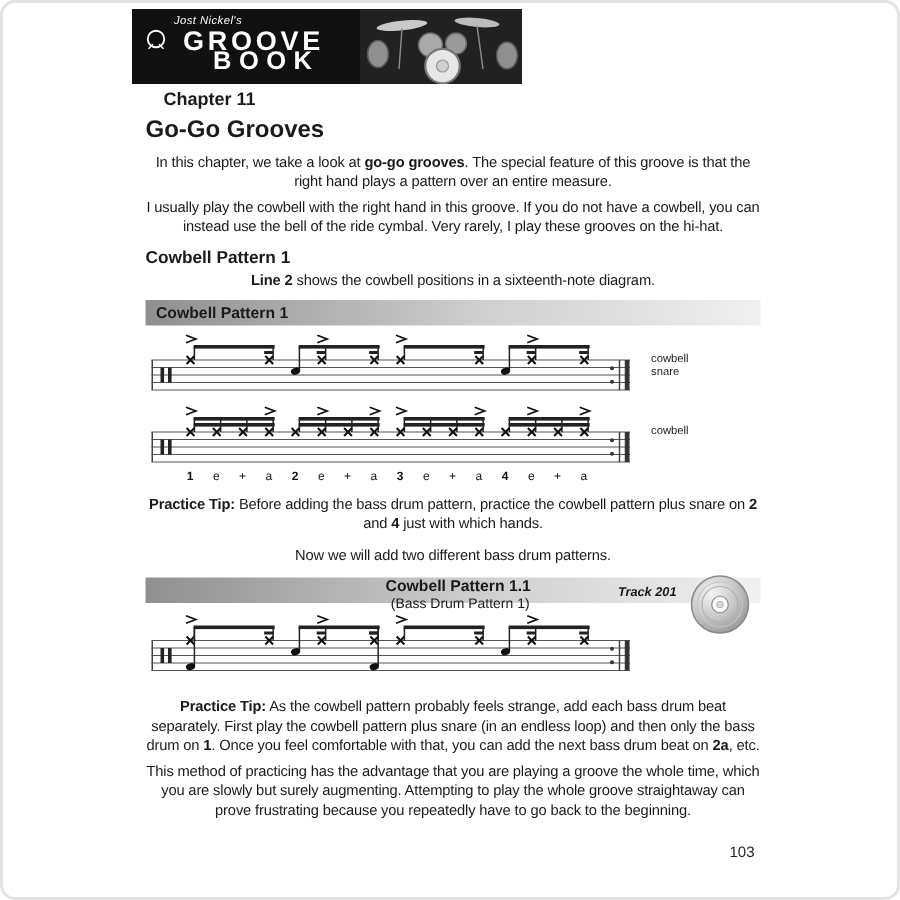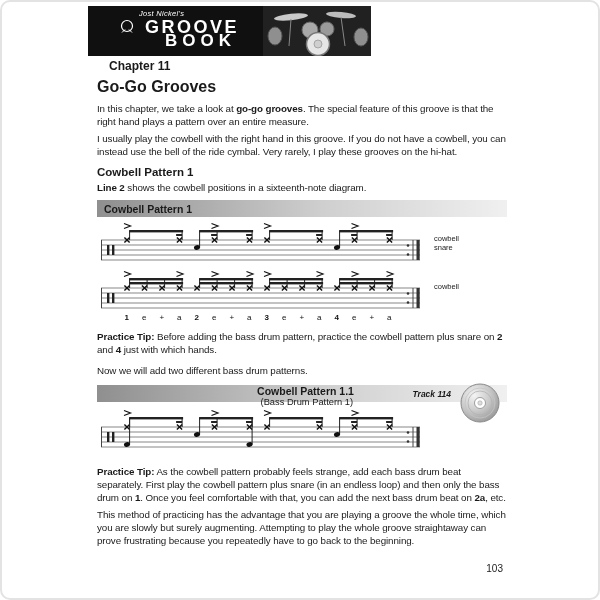--- a/index.html
+++ b/index.html
@@ -1,33 +1,33 @@
 <!DOCTYPE html>
 <html><head>
 <meta charset="utf-8">
 <style>
   html,body{margin:0;padding:0;background:#fff;}
   .page{position:relative;width:600px;height:600px;background:#ffffff;overflow:hidden;
         font-family:"Liberation Sans",sans-serif;color:#1a1a1a;}
   .frame{position:absolute;inset:0;border:2px solid #e3e3e3;border-radius:10px;pointer-events:none;z-index:50;}
 
   
-  .band{position:absolute;left:88px;top:6px;width:260px;height:50px;background:#101010;display:flex;z-index:2;padding-left:23px;}
+  .band{position:absolute;left:88px;top:6px;width:260px;height:50px;background:#101010;display:flex;z-index:2;}
   .logo{flex:1;padding:3px 0 0 8px;color:#fff;}
   .byline{font-style:italic;font-size:7.5px;letter-spacing:.3px;display:block;margin-left:20px;}
   .grooverow{display:flex;align-items:flex-start;gap:10px;margin-top:1px;}
   .groove{font-size:18px;font-weight:bold;letter-spacing:2.5px;line-height:16px;}
   .book{font-size:17px;font-weight:bold;letter-spacing:5px;margin-left:46px;line-height:11px;}
   .photo{width:108px;height:50px;display:block;}
   .chapter{position:absolute;left:97px;top:59px;font-size:12px;font-weight:bold;z-index:2;margin-left:12px;}
 
   
   .content{position:absolute;left:97px;top:78px;width:410px;z-index:1;}
   .title{font-size:16px;font-weight:bold;margin:0 0 6px;}
-  .body{margin:0 0 4px;font-size:9.8px;line-height:13px;letter-spacing:-.1px;}
+  .body{margin:0 0 4px;font-size:9.8px;line-height:13px;letter-spacing:-.1px;text-align:center;}
   .mb8{margin-bottom:8px;} .mb6{margin-bottom:6px;} .mb0{margin-bottom:0;}
   .h2{font-size:11.5px;font-weight:bold;margin:2px 0 3px;}
   .banner{position:relative;height:17px;margin:4px 0 5px;display:flex;align-items:center;
           padding-left:7px;font-size:10.5px;font-weight:bold;
           background:linear-gradient(90deg,#8f8f8f 0%,#cfcfcf 55%,#f0f0f0 100%);}
   .banner .sub{font-weight:normal;font-size:9.3px;white-space:pre-wrap;}
   .notation{position:relative;margin:2px 0 4px;}
   .notation svg{display:block;}
   .stafflabels{position:absolute;left:337px;top:12px;font-size:7.5px;line-height:9px;color:#222;}
   .counting{display:flex;padding-left:21px;font-size:8px;color:#111;margin-top:-1px;}
@@ -251,21 +251,21 @@
         </div>
     </div>
 
     <p class="body mb8"><b>Practice Tip:</b><span> Before adding the bass drum pattern, practice the cowbell pattern plus snare on </span><b>2</b><span> and </span><b>4</b><span> just with which hands.</span></p>
 
     <p class="body mb8">Now we will add two different bass drum patterns.</p>
 
     <div class="banner" style="margin-bottom:7px;flex-direction:column;">
       <b>Cowbell Pattern 1.1</b>
       <span class="sub"> (Bass Drum Pattern 1)</span>
-      <span class="track">Track 114</span>
+      <span class="track">Track 201</span>
       <svg class="cd" width="42" height="42" viewBox="0 0 42 42">
         <defs>
           <radialGradient id="cdg" cx="35%" cy="30%" r="75%">
             <stop offset="0%" stop-color="#f4f4f4"></stop>
             <stop offset="55%" stop-color="#c9c9c9"></stop>
             <stop offset="100%" stop-color="#9a9a9a"></stop>
           </radialGradient>
         </defs>
         <circle cx="21" cy="21" r="19" fill="url(#cdg)" stroke="#8a8a8a" stroke-width="1"></circle>
         <circle cx="21" cy="21" r="15" fill="none" stroke="#c4c4c4" stroke-width="0.8"></circle>

